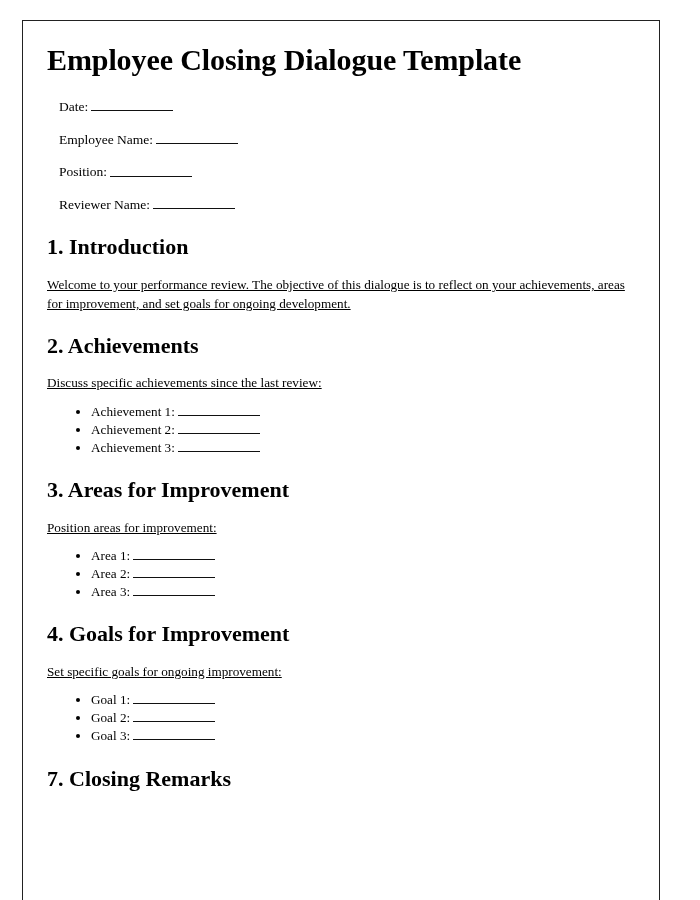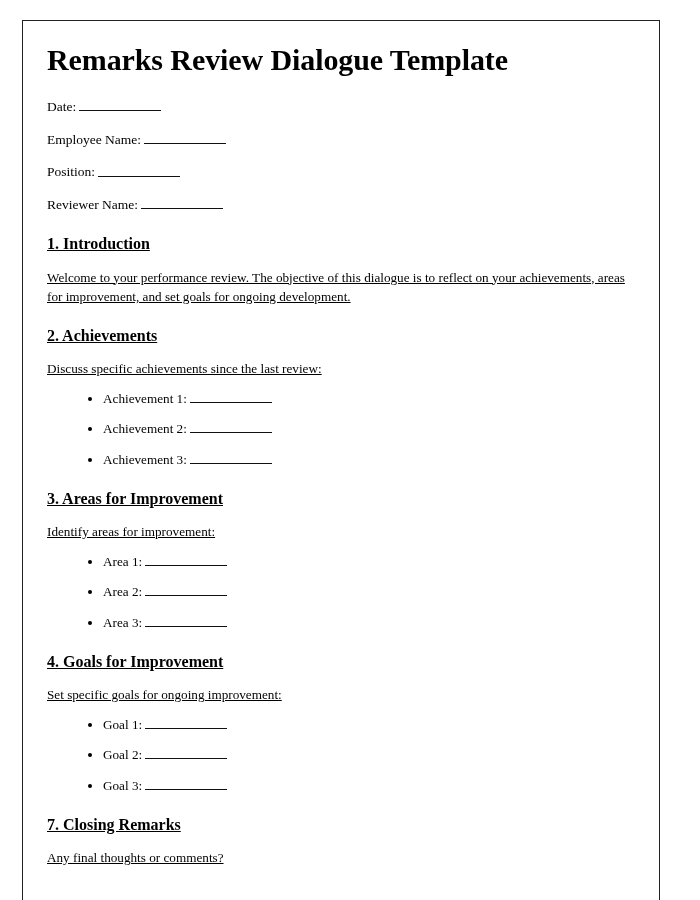--- a/index.html
+++ b/index.html
@@ -38,70 +38,69 @@
     font-size: 30px;
     font-weight: bold;
     line-height: 1.12;
     margin: 0 0 22px 0;
     letter-spacing: -0.1px;
   }
 
   .meta-field {
     font-size: 13.5px;
     line-height: 1.25;
-    margin: 0 0 16px 0;
+    margin: 0 0 16px 12px;
   }
 
   .blank-rule {
     display: inline-block;
     border-bottom: 1.4px solid #111111;
     height: 0.82em;
     vertical-align: baseline;
     margin-left: 3px;
   }
   .blank-rule.w-std { width: 82px; }
 
   .section-heading {
-    font-size: 16px;
+    font-size: 22px;
     font-weight: bold;
     line-height: 1.2;
     margin: 20px 0 14px 0;
-    text-decoration: underline;
   }
 
   .section-intro {
     font-size: 13.2px;
     line-height: 1.45;
     margin: 0 0 10px 0;
     max-width: 578px;
     text-decoration: underline;
   }
 
   .blank-list {
     list-style-type: disc;
     margin: 0 0 4px 0;
     padding-left: 44px;
     font-size: 13.2px;
     line-height: 1.38;
   }
   .blank-list li {
-    margin: 12px;
+    margin: 0;
     padding: 0;
   }
   .blank-list .item-label {
     vertical-align: baseline;
   }
 </style>
 </head>
 <body>
 
 <div class="page-sheet">
   <div class="page-body">
 
-    <h1 class="doc-title">Remarks Review Dialogue Template</h1>
+    <h1 class="doc-title">Employee Closing Dialogue Template</h1>
 
     <div>
       <p class="meta-field">
         <span>Date:</span><span class="blank-rule w-std"></span>
       </p>
       <p class="meta-field">
         <span>Employee Name:</span><span class="blank-rule w-std"></span>
       </p>
       <p class="meta-field">
         <span>Position:</span><span class="blank-rule w-std"></span>
@@ -121,37 +120,36 @@
       <p class="section-intro">Discuss specific achievements since the last review:</p>
       <ul class="blank-list">
         <li><span class="item-label">Achievement 1:</span><span class="blank-rule w-std"></span></li>
         <li><span class="item-label">Achievement 2:</span><span class="blank-rule w-std"></span></li>
         <li><span class="item-label">Achievement 3:</span><span class="blank-rule w-std"></span></li>
       </ul>
     </section>
 
     <section>
       <h2 class="section-heading">3. Areas for Improvement</h2>
-      <p class="section-intro">Identify areas for improvement:</p>
+      <p class="section-intro">Position areas for improvement:</p>
       <ul class="blank-list">
         <li><span class="item-label">Area 1:</span><span class="blank-rule w-std"></span></li>
         <li><span class="item-label">Area 2:</span><span class="blank-rule w-std"></span></li>
         <li><span class="item-label">Area 3:</span><span class="blank-rule w-std"></span></li>
       </ul>
     </section>
 
     <section>
       <h2 class="section-heading">4. Goals for Improvement</h2>
       <p class="section-intro">Set specific goals for ongoing improvement:</p>
       <ul class="blank-list">
         <li><span class="item-label">Goal 1:</span><span class="blank-rule w-std"></span></li>
         <li><span class="item-label">Goal 2:</span><span class="blank-rule w-std"></span></li>
         <li><span class="item-label">Goal 3:</span><span class="blank-rule w-std"></span></li>
       </ul>
     </section>
 
     <section>
       <h2 class="section-heading">7. Closing Remarks</h2>
-      <p class="section-intro">Any final thoughts or comments?</p>
     </section>
 
   </div>
 </div>
 
 </body></html>

